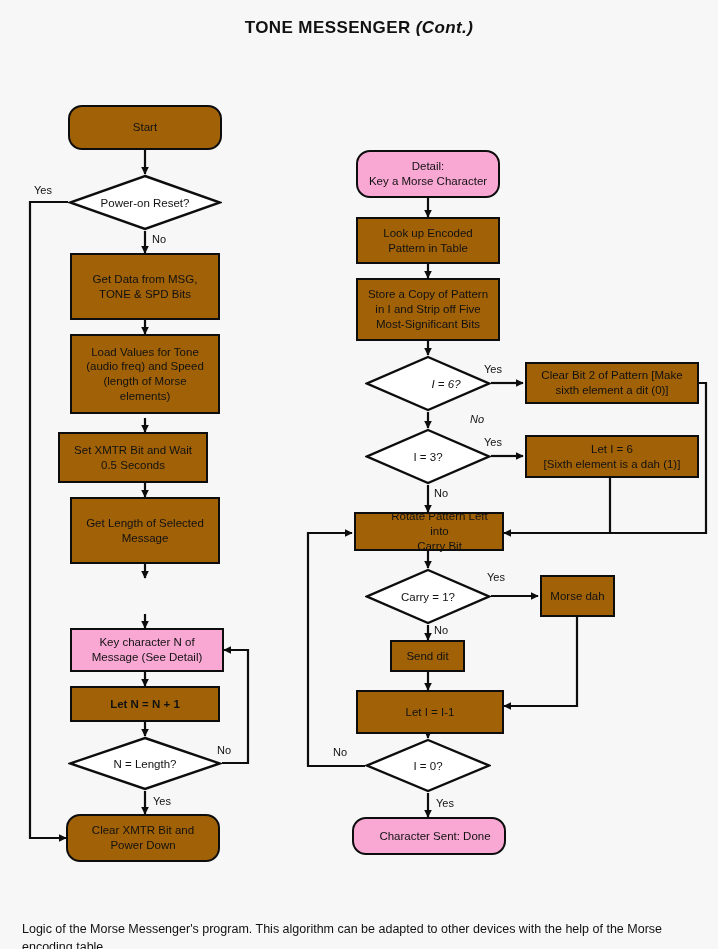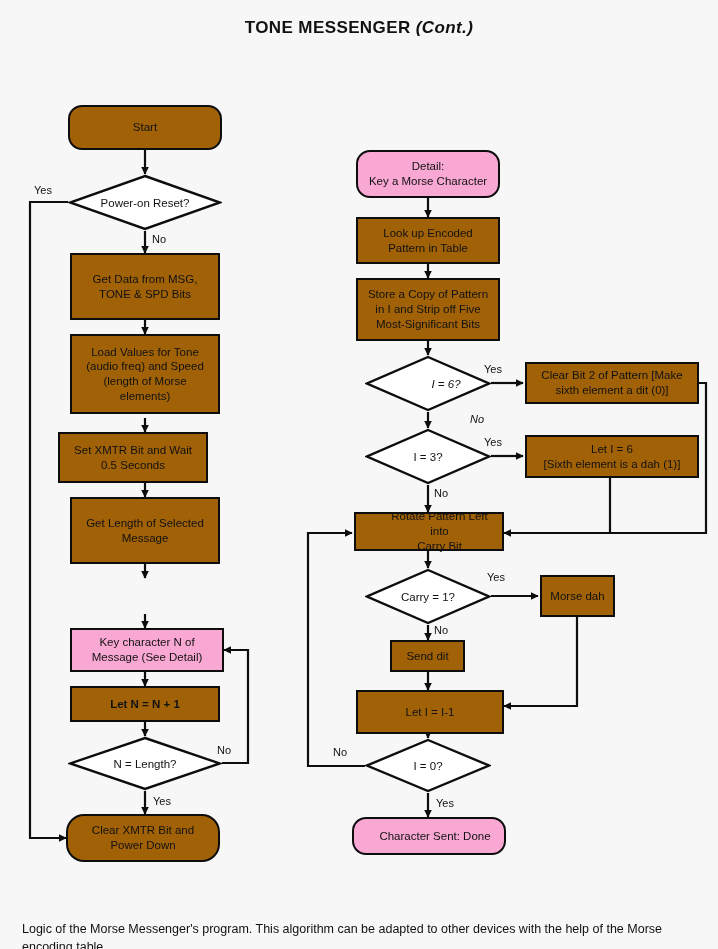--- a/index.html
+++ b/index.html
@@ -168,21 +168,21 @@
 
   <div class="node" style="left:70px;top:686px;width:150px;height:36px;font-weight:bold;">Let N = N + 1</div>
 
   <div class="diamond" style="left:68px;top:736px;width:154px;height:55px;">
     <svg class="dshape" viewBox="0 0 154 55" preserveAspectRatio="none">
       <polygon points="77,2 152,27.5 77,53 2,27.5" fill="#fff" stroke="#0d0d0d" stroke-width="2.4"></polygon>
     </svg>
     <span class="dlabel">N = Length?</span>
   </div>
 
-  <div class="node term" style="left:66px;top:814px;width:154px;height:48px;border-radius:18px;">Clear XMTR Bit and
+  <div class="node term" style="left:66px;top:814px;width:154px;height:48px;">Clear XMTR Bit and
 Power Down</div>
 
   <div class="elabel" style="left:34px;top:184px;">Yes</div>
   <div class="elabel" style="left:152px;top:233px;">No</div>
   <div class="elabel" style="left:217px;top:744px;">No</div>
   <div class="elabel" style="left:153px;top:795px;">Yes</div>
 
   <div class="node term shaded" style="left:356px;top:150px;width:144px;height:48px;">Detail:
 Key a Morse Character</div>
 

